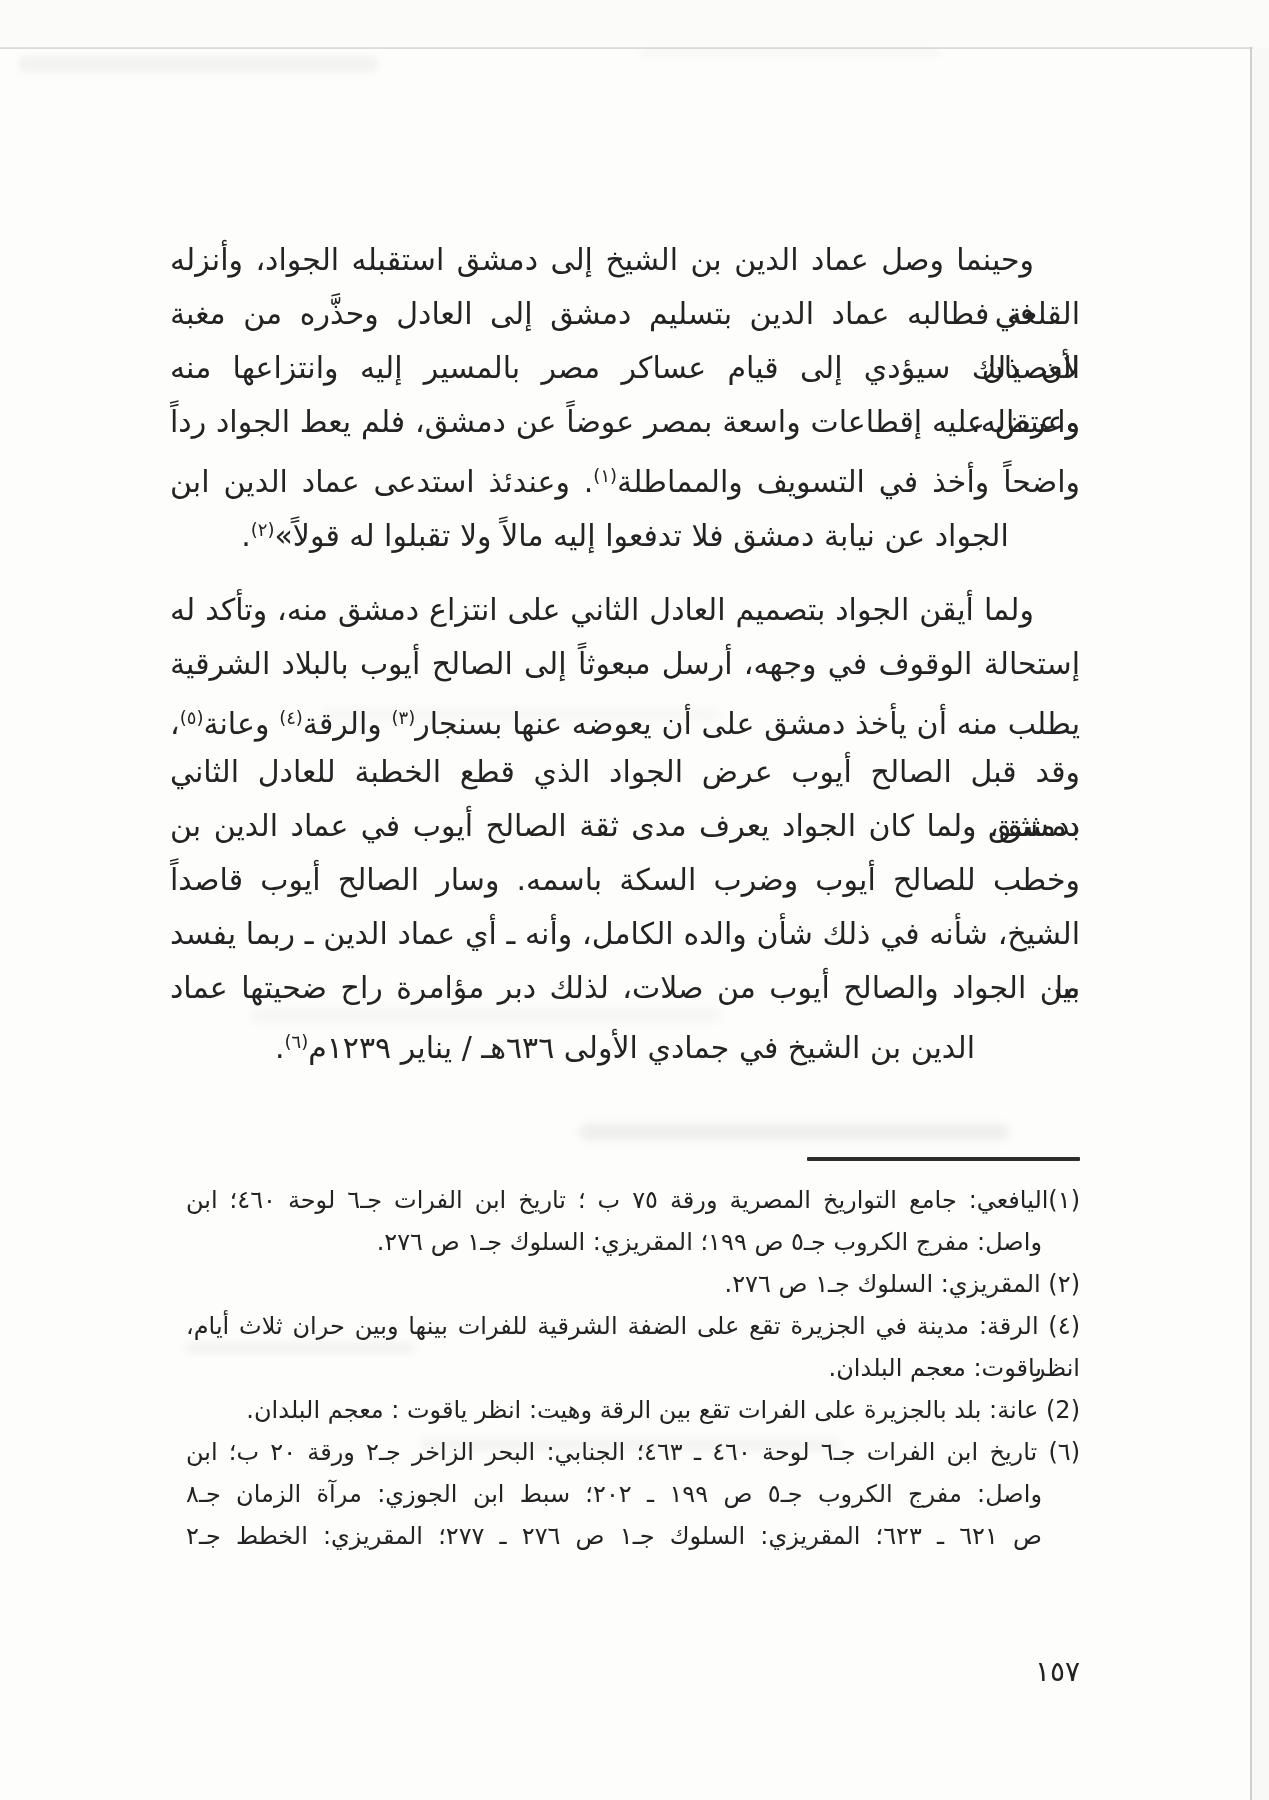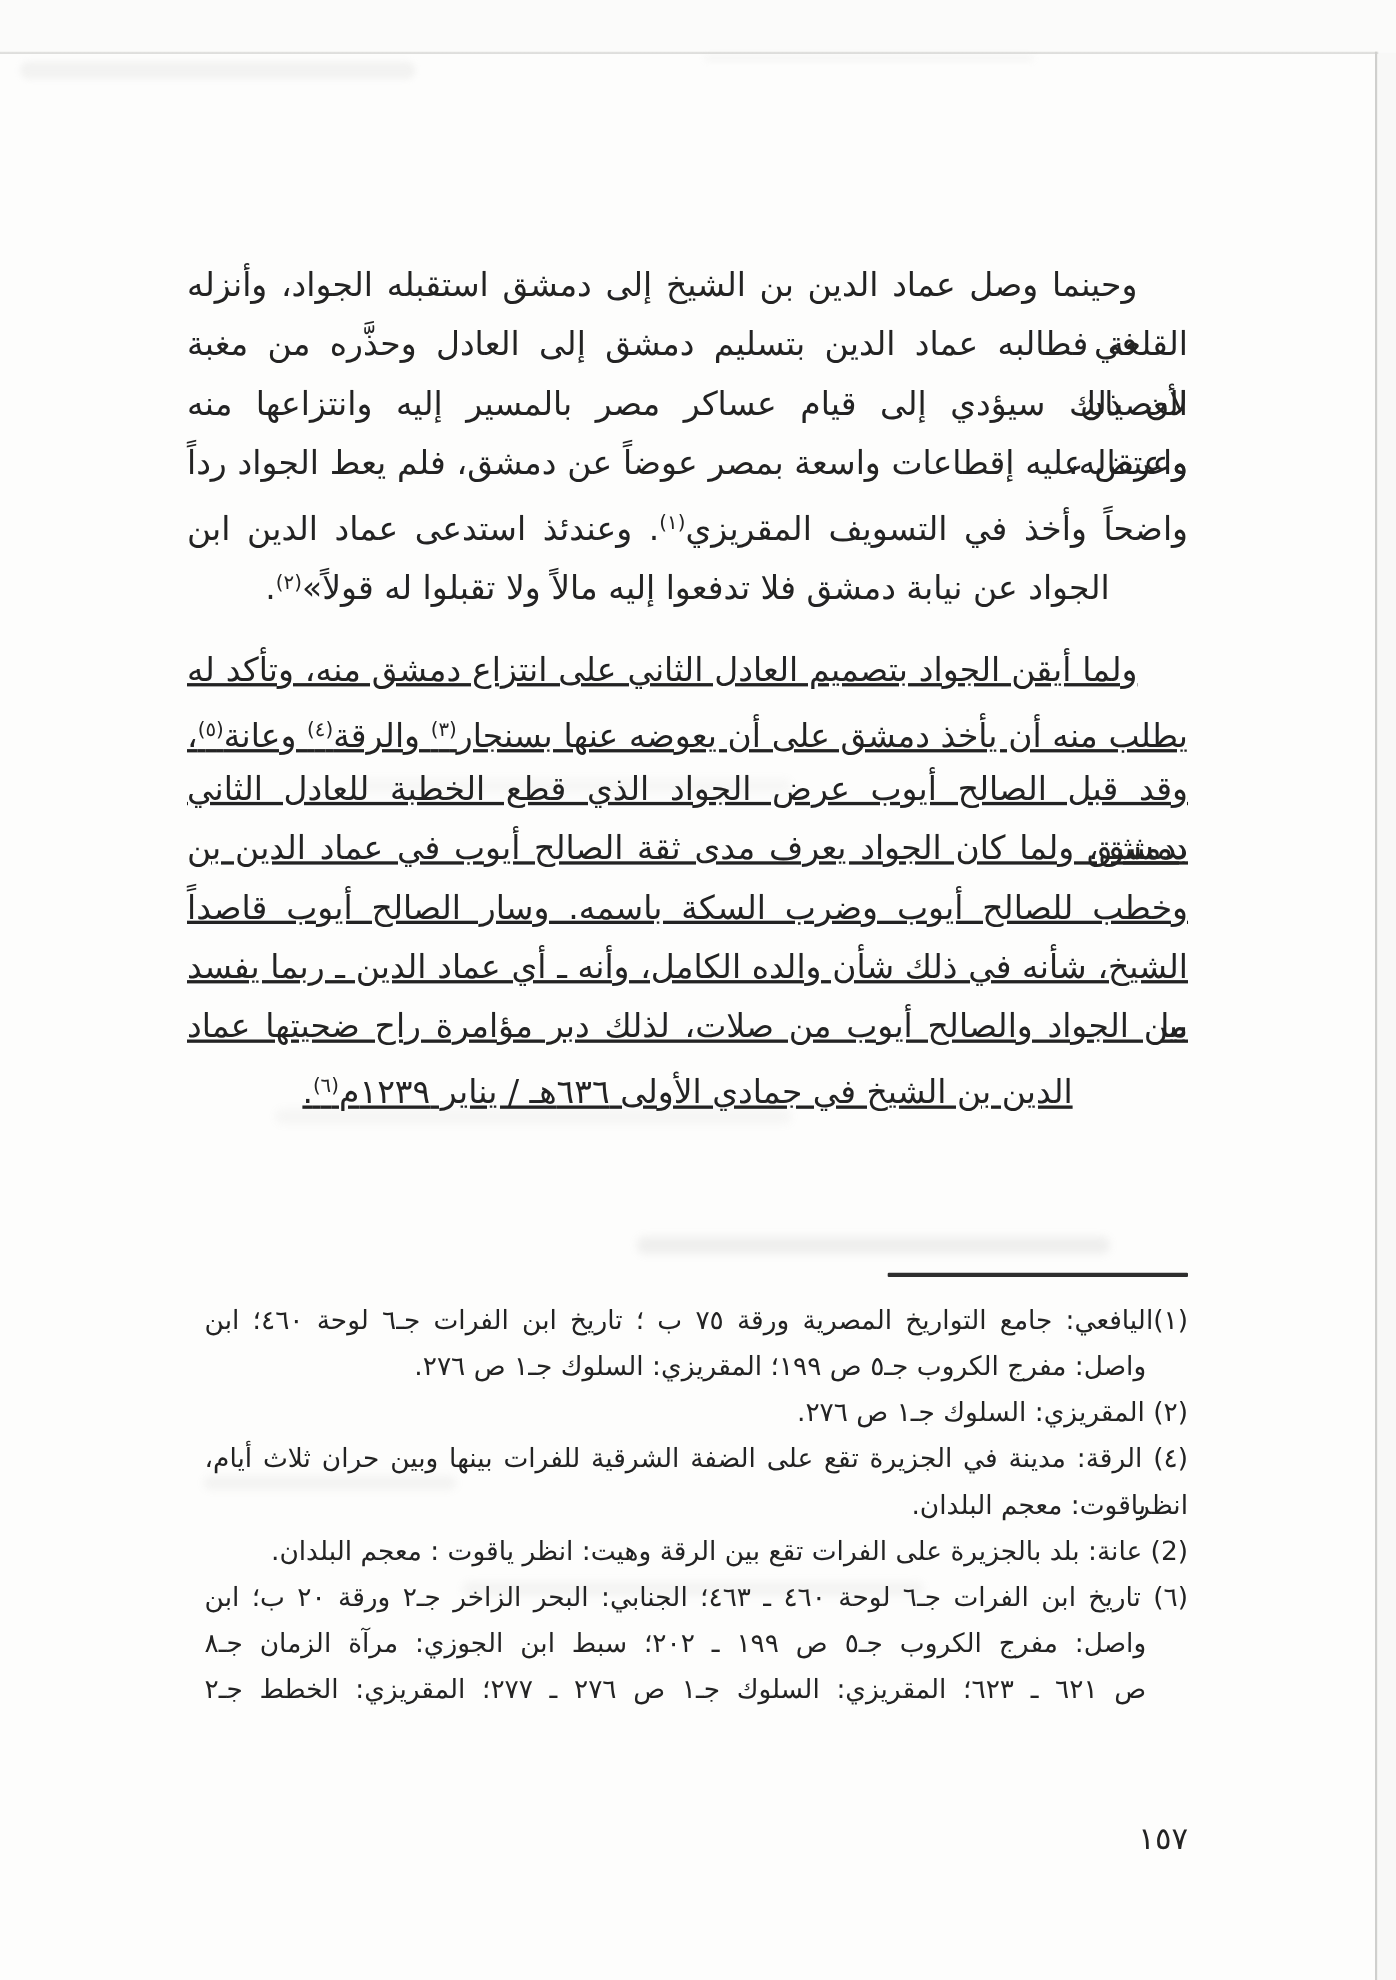--- a/index.html
+++ b/index.html
@@ -25,21 +25,21 @@
   .ghost{position:absolute;background:#9a9a98;border-radius:7px;filter:blur(4px);}
   .ghost.g1{right:260px;top:1124px;width:430px;height:16px;opacity:.14;}
   .ghost.g2{left:250px;top:1008px;width:470px;height:14px;opacity:.07;}
   .ghost.g3{left:320px;top:708px;width:400px;height:13px;opacity:.06;}
   .ghost.g4{left:185px;top:1342px;width:230px;height:12px;opacity:.10;}
   .ghost.g5{left:420px;top:1438px;width:420px;height:13px;opacity:.09;}
 
   
   .body-text{position:absolute;right:189px;left:170px;top:233px;}
   .para{margin:0;}
-  .para + .para{margin-top:26px;text-decoration:underline;}
+  .para + .para{margin-top:26px;}
   .body-line{
     height:54px;line-height:54px;font-size:30px;
     text-align:center;white-space:normal;
   }
   .fn-block{position:absolute;right:189px;left:186px;top:1179px;}
   .fn-line{
     height:42px;line-height:42px;font-size:24px;
     text-align:right;
   }
   .fill{text-align:justify;text-align-last:justify;}
@@ -70,25 +70,26 @@
   <div class="ghost g3"></div>
   <div class="ghost g4"></div>
   <div class="ghost g5"></div>
 
   <div class="body-text">
       <div class="para">
         <div class="body-line fill indent"><span>وحينما وصل عماد الدين بن الشيخ إلى دمشق استقبله الجواد، وأنزله في</span></div>
         <div class="body-line fill"><span>القلعة فطالبه عماد الدين بتسليم دمشق إلى العادل وحذَّره من مغبة العصيان</span></div>
         <div class="body-line fill"><span>لأن ذلك سيؤدي إلى قيام عساكر مصر بالمسير إليه وانتزاعها منه واعتقاله،</span></div>
         <div class="body-line fill"><span>وعرض عليه إقطاعات واسعة بمصر عوضاً عن دمشق، فلم يعط الجواد رداً</span></div>
-        <div class="body-line fill"><span>واضحاً وأخذ في التسويف المقريزي</span><span class="sup">(١)</span><span>. وعندئذ استدعى عماد الدين ابن</span></div>
+        <div class="body-line fill"><span>واضحاً وأخذ في التسويف والمماطلة</span><span class="sup">(١)</span><span>. وعندئذ استدعى عماد الدين ابن</span></div>
         <div class="body-line"><span>الجواد عن نيابة دمشق فلا تدفعوا إليه مالاً ولا تقبلوا له قولاً»</span><span class="sup">(٢)</span><span>.</span></div>
       </div>
       <div class="para">
         <div class="body-line fill indent"><span>ولما أيقن الجواد بتصميم العادل الثاني على انتزاع دمشق منه، وتأكد له</span></div>
+        <div class="body-line fill"><span>إستحالة الوقوف في وجهه، أرسل مبعوثاً إلى الصالح أيوب بالبلاد الشرقية</span></div>
         <div class="body-line fill"><span>يطلب منه أن يأخذ دمشق على أن يعوضه عنها بسنجار</span><span class="sup">(٣)</span><span> والرقة</span><span class="sup">(٤)</span><span> وعانة</span><span class="sup">(٥)</span><span>،</span></div>
         <div class="body-line fill"><span>وقد قبل الصالح أيوب عرض الجواد الذي قطع الخطبة للعادل الثاني بدمشق</span></div>
         <div class="body-line fill"><span>دمشق، ولما كان الجواد يعرف مدى ثقة الصالح أيوب في عماد الدين بن</span></div>
         <div class="body-line fill"><span>وخطب للصالح أيوب وضرب السكة باسمه. وسار الصالح أيوب قاصداً</span></div>
         <div class="body-line fill"><span>الشيخ، شأنه في ذلك شأن والده الكامل، وأنه ـ أي عماد الدين ـ ربما يفسد ما</span></div>
         <div class="body-line fill"><span>بين الجواد والصالح أيوب من صلات، لذلك دبر مؤامرة راح ضحيتها عماد</span></div>
         <div class="body-line"><span>الدين بن الشيخ في جمادي الأولى ٦٣٦هـ / يناير ١٢٣٩م</span><span class="sup">(٦)</span><span>.</span></div>
       </div>
     </div>
 

